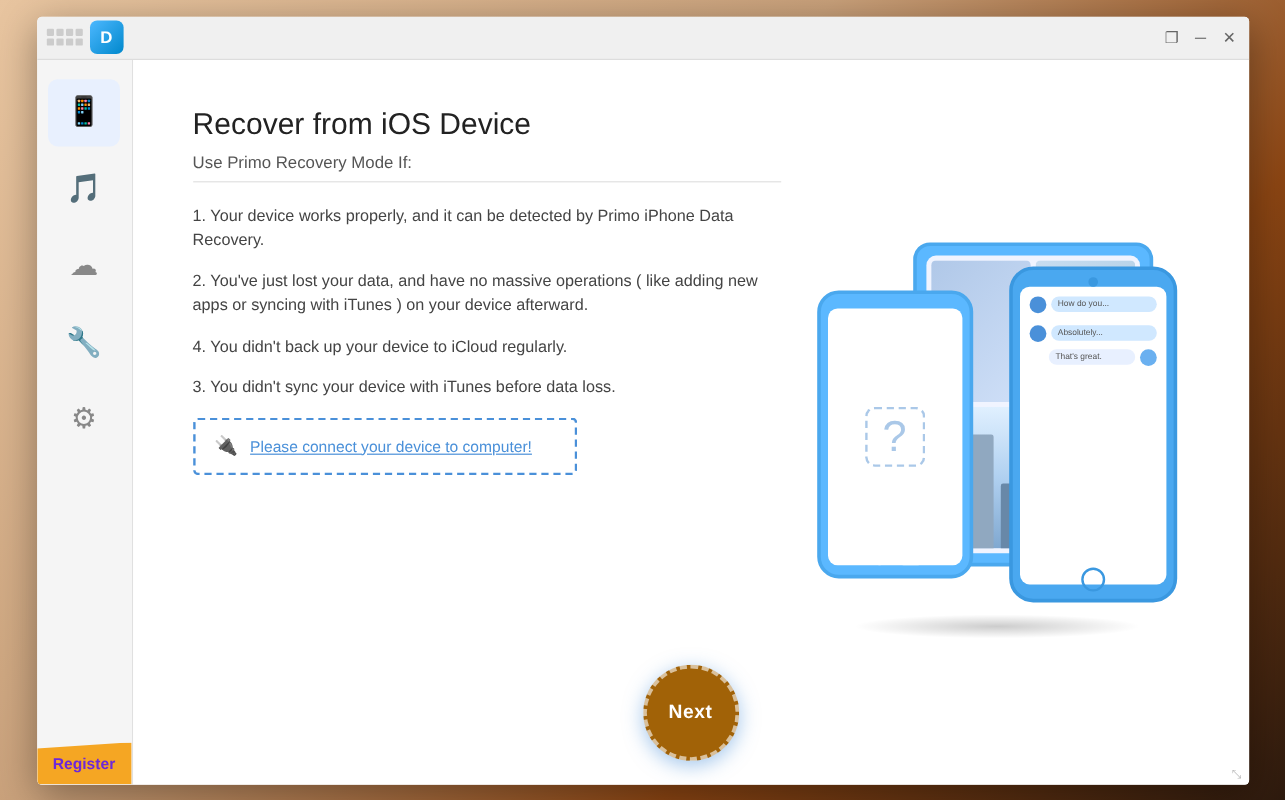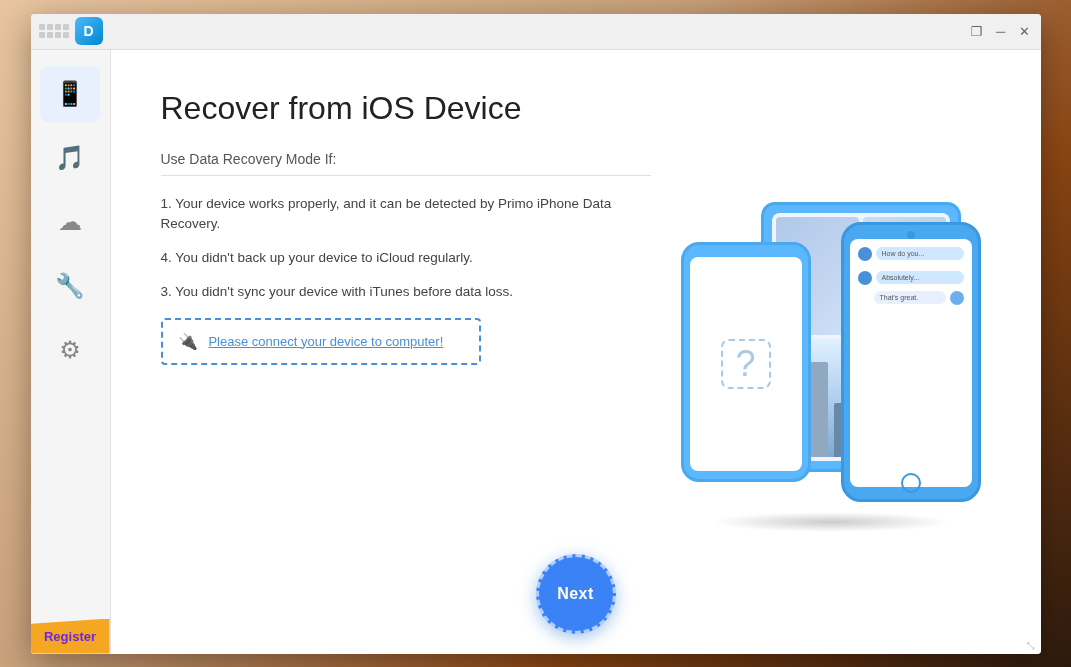--- a/index.html
+++ b/index.html
@@ -154,24 +154,24 @@
       flex: 1;
       gap: 20px;
     }
 
     .content-left {
       flex: 1;
       max-width: 500px;
     }
 
     .page-title {
-      font-size: 32px;
+      font-size: 25px;
       font-weight: 400;
       color: #222;
-      margin-bottom: 24px;
+      margin-bottom: 8px;
     }
 
     .subtitle {
       font-size: 14px;
       color: #555;
       margin-bottom: 8px;
     }
 
     .divider {
       width: 100%;
@@ -372,21 +372,21 @@
     }
 
     
     .next-btn {
       position: absolute;
       bottom: 20px;
       left: 50%;
       transform: translateX(-50%);
       width: 80px;
       height: 80px;
-      background: #3b82f6;
+      background: #a16207;
       border-radius: 50%;
       display: flex;
       align-items: center;
       justify-content: center;
       cursor: pointer;
       border: 3px dashed rgba(255,255,255,0.6);
       box-shadow: 0 4px 16px rgba(74,144,217,0.5);
       color: white;
       font-size: 16px;
       font-weight: 600;
@@ -449,24 +449,25 @@
         <span class="sidebar-icon">⚙</span>
       </div>
       <div class="register-btn">Register</div>
     </div>
 
     <div class="content-area">
       <div class="content-inner">
 
         <div class="content-left">
           <h1 class="page-title">Recover from iOS Device</h1>
-          <p class="subtitle">Use Data Recovery Mode If:</p>
+          <p class="subtitle">Use Primo Recovery Mode If:</p>
           <div class="divider"></div>
           <ul class="steps-list">
             <li data-num="1">Your device works properly, and it can be detected by Primo iPhone Data Recovery.</li>
+            <li data-num="2">You've just lost your data, and have no massive operations ( like adding new apps or syncing with iTunes ) on your device afterward.</li>
             <li data-num="4">You didn't back up your device to iCloud regularly.</li>
             <li data-num="3">You didn't sync your device with iTunes before data loss.</li>
           </ul>
           <div class="connect-box">
             <span class="connect-icon">🔌</span>
             <span class="connect-text">Please connect your device to computer!</span>
           </div>
         </div>
 
         <div class="content-right">

